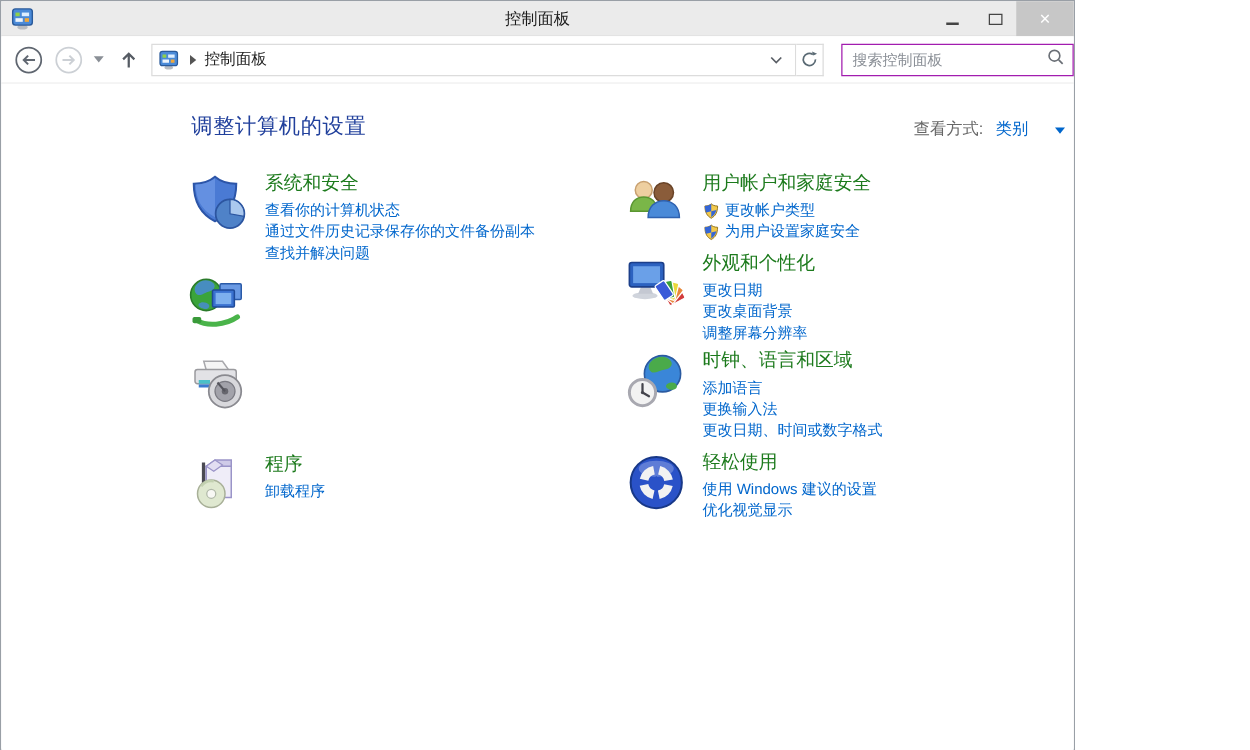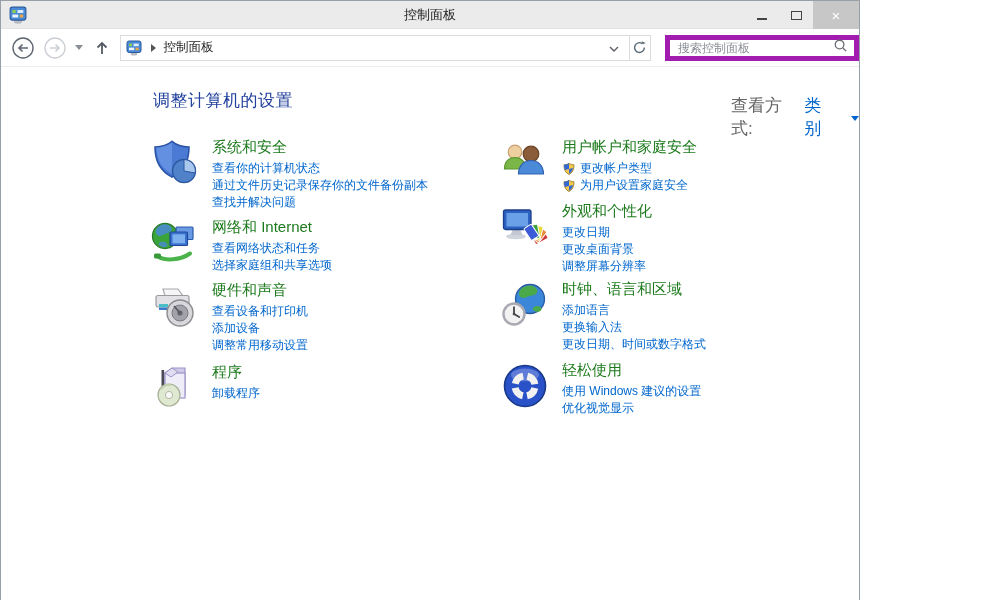--- a/index.html
+++ b/index.html
@@ -44,35 +44,35 @@
   }
   .addressbar .crumb-icon { width:16px; height:16px; }
   .crumb-sep { width:0; height:0; border-top:4px solid transparent; border-bottom:4px solid transparent; border-left:5px solid #555; margin:0 7px 0 9px; }
   .crumb-text { font-size:12.5px; color:#1a1a1a; flex:1; }
   .addr-chevron { margin-left:auto; padding:0 6px; }
   .refresh-btn {
     width:26px; height:26px; border:1px solid #dcdcdc; border-left:none;
     display:flex; align-items:center; justify-content:center; background:#fff;
   }
   .searchbox {
-    margin-left:14px; width:207px; height:26px; border:5px solid #a21caf;
+    margin-left:14px; width:207px; height:26px; border:1px solid #a21caf;
     display:flex; align-items:center; background:#fff; padding:0 6px 0 8px;
   }
   .searchbox input {
     border:none; outline:none; flex:1; font-size:12px; color:#333;
     font-family:"Liberation Sans","DejaVu Sans",sans-serif; min-width:0;
   }
   .searchbox input::placeholder { color:#8a8f96; opacity:1; }
   
   .content { position:relative; height:533px; background:#fff; }
   .page-heading {
     position:absolute; left:152px; top:22px;
     font-size:17px; color:#21409c; letter-spacing:.5px;
   }
-  .view-by { position:absolute; left:730px; top:27px; font-size:17px; display:flex; align-items:center; }
+  .view-by { position:absolute; left:730px; top:27px; font-size:13px; display:flex; align-items:center; }
   .view-by .vb-label { color:#666; margin-right:10px; }
   .view-by .vb-value { color:#0066cc; display:flex; align-items:center; gap:21px; }
   .vb-tri { width:0; height:0; border-left:4px solid transparent; border-right:4px solid transparent; border-top:5px solid #0066cc; margin-top:2px; }
   .col { position:absolute; top:0; }
   .col-left  { left:150px; width:345px; }
   .col-right { left:500px; width:345px; }
   .cat-block { position:absolute; display:flex; gap:13px; }
   .cat-icon { width:48px; height:48px; flex:0 0 48px; margin-top:2px; }
   .cat-title {
     font-size:15px; font-weight:normal; color:#1c7a1c; line-height:20px;
@@ -205,53 +205,32 @@
           <span class="cat-icon"><svg viewBox="0 0 48 48" width="48" height="48">
   <circle cx="14" cy="17" r="12.5" fill="#3aa43a" stroke="#2a7a2a" stroke-width="1.3"></circle>
   <path d="M6 9c3-4 9-5 13-2 3 2 2 6-2 7-5 1-8 5-11 2-1.8-2-1.5-5 0-7z" fill="#4a8ad8" opacity="0.85"></path>
   <path d="M8 24c2-2 6-1.5 8 .5 1.5 1.8-1 4.5-4 3.5-2.4-.8-5-2-4-4z" fill="#4a8ad8" opacity="0.8"></path>
   <rect x="25" y="8" width="17" height="12.5" rx="1" fill="#6a9ae4" stroke="#2a5aa8" stroke-width="1.2"></rect>
   <rect x="19" y="13" width="17.5" height="13.5" rx="1" fill="#3a72d0" stroke="#1f4a98" stroke-width="1.2"></rect>
   <rect x="21.5" y="15.3" width="12.5" height="9" fill="#7db0ee"></rect>
   <path d="M7 37.5c7 4.5 22 4 32-3" fill="none" stroke="#4ab44a" stroke-width="4" stroke-linecap="round"></path>
   <rect x="3" y="34.5" width="7" height="5" rx="1.5" fill="#3a9a3a"></rect>
 </svg></span>
-          <div>
-            <a class="cat-title" href="#">网络和 Internet</a>
-            <a class="cat-link" href="#">
-              <span>查看网络状态和任务</span>
-            </a>
-            <a class="cat-link" href="#">
-              <span>选择家庭组和共享选项</span>
-            </a>
-          </div>
         </div>
         <div class="cat-block" style="top: 213px;">
           <span class="cat-icon"><svg viewBox="0 0 48 48" width="48" height="48">
   <path d="M12 7h15l5 7H14z" fill="#f5f5f5" stroke="#a8a8ac" stroke-width="1.2"></path>
   <rect x="5" y="13.5" width="33" height="11.5" rx="2" fill="#e2e2e6" stroke="#9a9a9e" stroke-width="1.2"></rect>
   <rect x="8" y="22" width="9" height="3" fill="#49c0c8"></rect>
   <rect x="8" y="25.5" width="9" height="2.5" fill="#3a7ad0"></rect>
   <circle cx="29" cy="31" r="13" fill="#d8d8dc" stroke="#8a8a90" stroke-width="1.4"></circle>
   <circle cx="29" cy="31" r="8" fill="#a2a2aa" stroke="#7a7a82" stroke-width="1"></circle>
   <circle cx="29" cy="31" r="2.6" fill="#66666e"></circle>
   <path d="M29 31L23 24" stroke="#55555d" stroke-width="1.6"></path>
 </svg></span>
-          <div>
-            <a class="cat-title" href="#">硬件和声音</a>
-            <a class="cat-link" href="#">
-              <span>查看设备和打印机</span>
-            </a>
-            <a class="cat-link" href="#">
-              <span>添加设备</span>
-            </a>
-            <a class="cat-link" href="#">
-              <span>调整常用移动设置</span>
-            </a>
-          </div>
         </div>
         <div class="cat-block" style="top: 295px;">
           <span class="cat-icon"><svg viewBox="0 0 48 48" width="48" height="48">
   <path d="M14 9l7-5h13v27H14z" fill="#cfcbe8" stroke="#9a94c8" stroke-width="1.2"></path>
   <rect x="14" y="9" width="20" height="25" fill="#efedf8" stroke="#9a94c8" stroke-width="1.2"></rect>
   <path d="M14 9l7-5 6 4-7 5z" fill="#e2def2" stroke="#9a94c8" stroke-width="1"></path>
   <rect x="10.5" y="6" width="2.6" height="33" fill="#4a4a52"></rect>
   <circle cx="18" cy="31" r="11" fill="#dfe8d0" stroke="#a8b098" stroke-width="1.2"></circle>
   <circle cx="18" cy="31" r="3.6" fill="#f8f8f4" stroke="#b0b8a8" stroke-width="1"></circle>
   <path d="M10 25a10 10 0 0 1 10-4" fill="none" stroke="#c2d0b0" stroke-width="2"></path>

